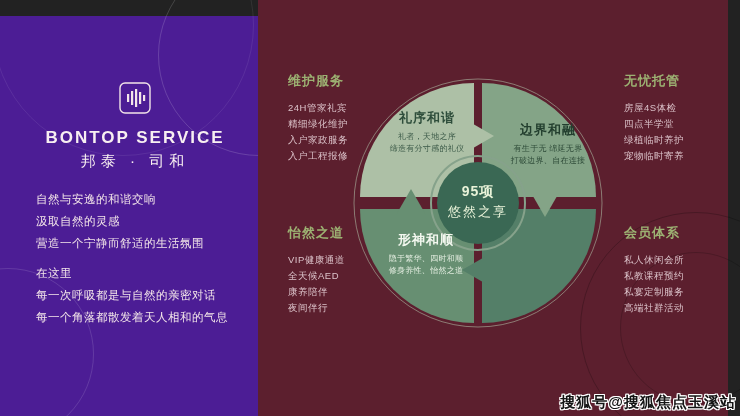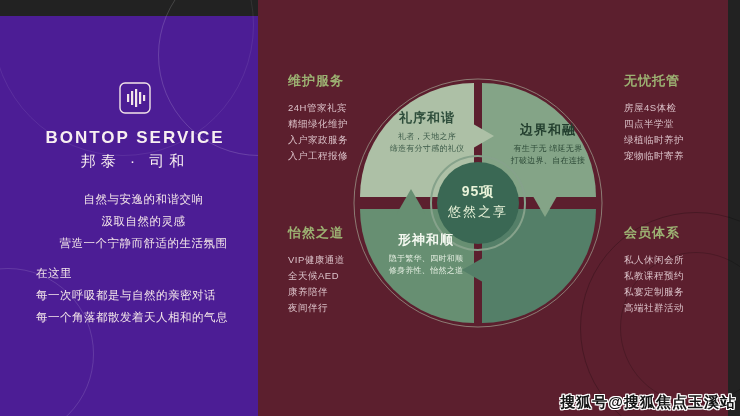--- a/index.html
+++ b/index.html
@@ -14,21 +14,21 @@
   .lp-c1{width:200px;height:200px;left:158px;top:-62px;border:1px solid rgba(255,255,255,.16);}
   .lp-c2{width:170px;height:170px;left:-78px;top:252px;border:1px solid rgba(255,255,255,.13);}
   .lp-c3{width:260px;height:260px;left:-8px;top:-122px;border:1px solid rgba(255,255,255,.08);}
   .logo{position:absolute;left:0;top:64px;width:270px;text-align:center;}
   .lp-title{position:absolute;left:0;top:112px;width:270px;text-align:center;
     color:#f8eff1;font-size:17px;font-weight:600;letter-spacing:2px;}
   .lp-sub{position:absolute;left:0;top:136px;width:270px;text-align:center;
     color:#f8eff1;font-size:15px;letter-spacing:5px;}
   .lp-par{position:absolute;left:36px;width:215px;color:#f3e5e9;font-size:11.5px;
     font-weight:300;line-height:22px;letter-spacing:.5px;}
-  .lp-par1{top:172px;text-align:center;}
+  .lp-par1{top:172px;}
   .lp-par2{top:246px;}
   
   .right-panel{position:absolute;left:258px;top:0;width:470px;height:416px;background:#5c1f2e;}
   .rp-c1{width:230px;height:230px;left:322px;top:212px;border:1px solid rgba(0,0,0,.22);}
   .rp-c2{width:150px;height:150px;left:362px;top:252px;border:1px solid rgba(0,0,0,.18);}
   .svc-group{position:absolute;width:110px;}
   .svc-heading{color:#9cb172;font-size:13px;font-weight:700;letter-spacing:1px;margin:0 0 10px 0;}
   .svc-item{color:#dcc3ca;font-size:9.5px;line-height:16px;letter-spacing:.5px;}
   .col-left{left:30px;}
   .col-right{left:366px;}

